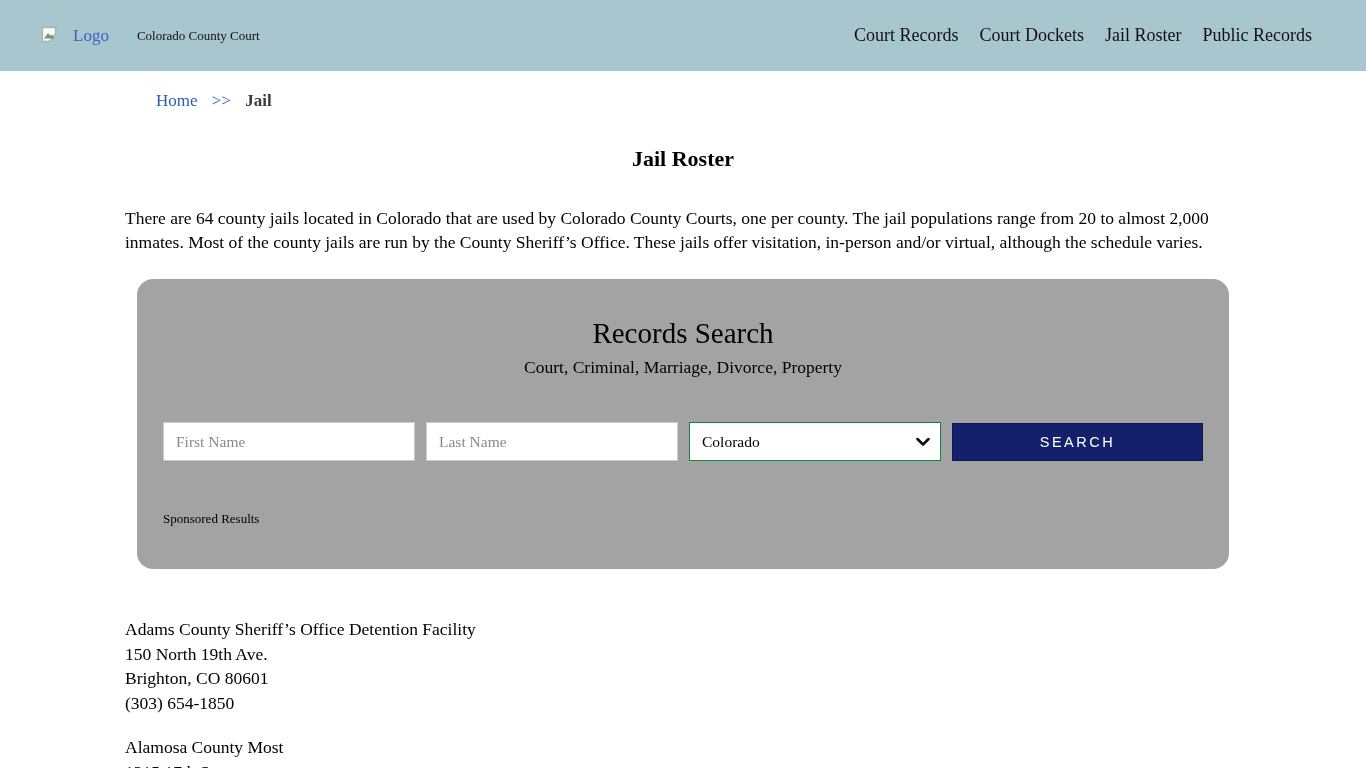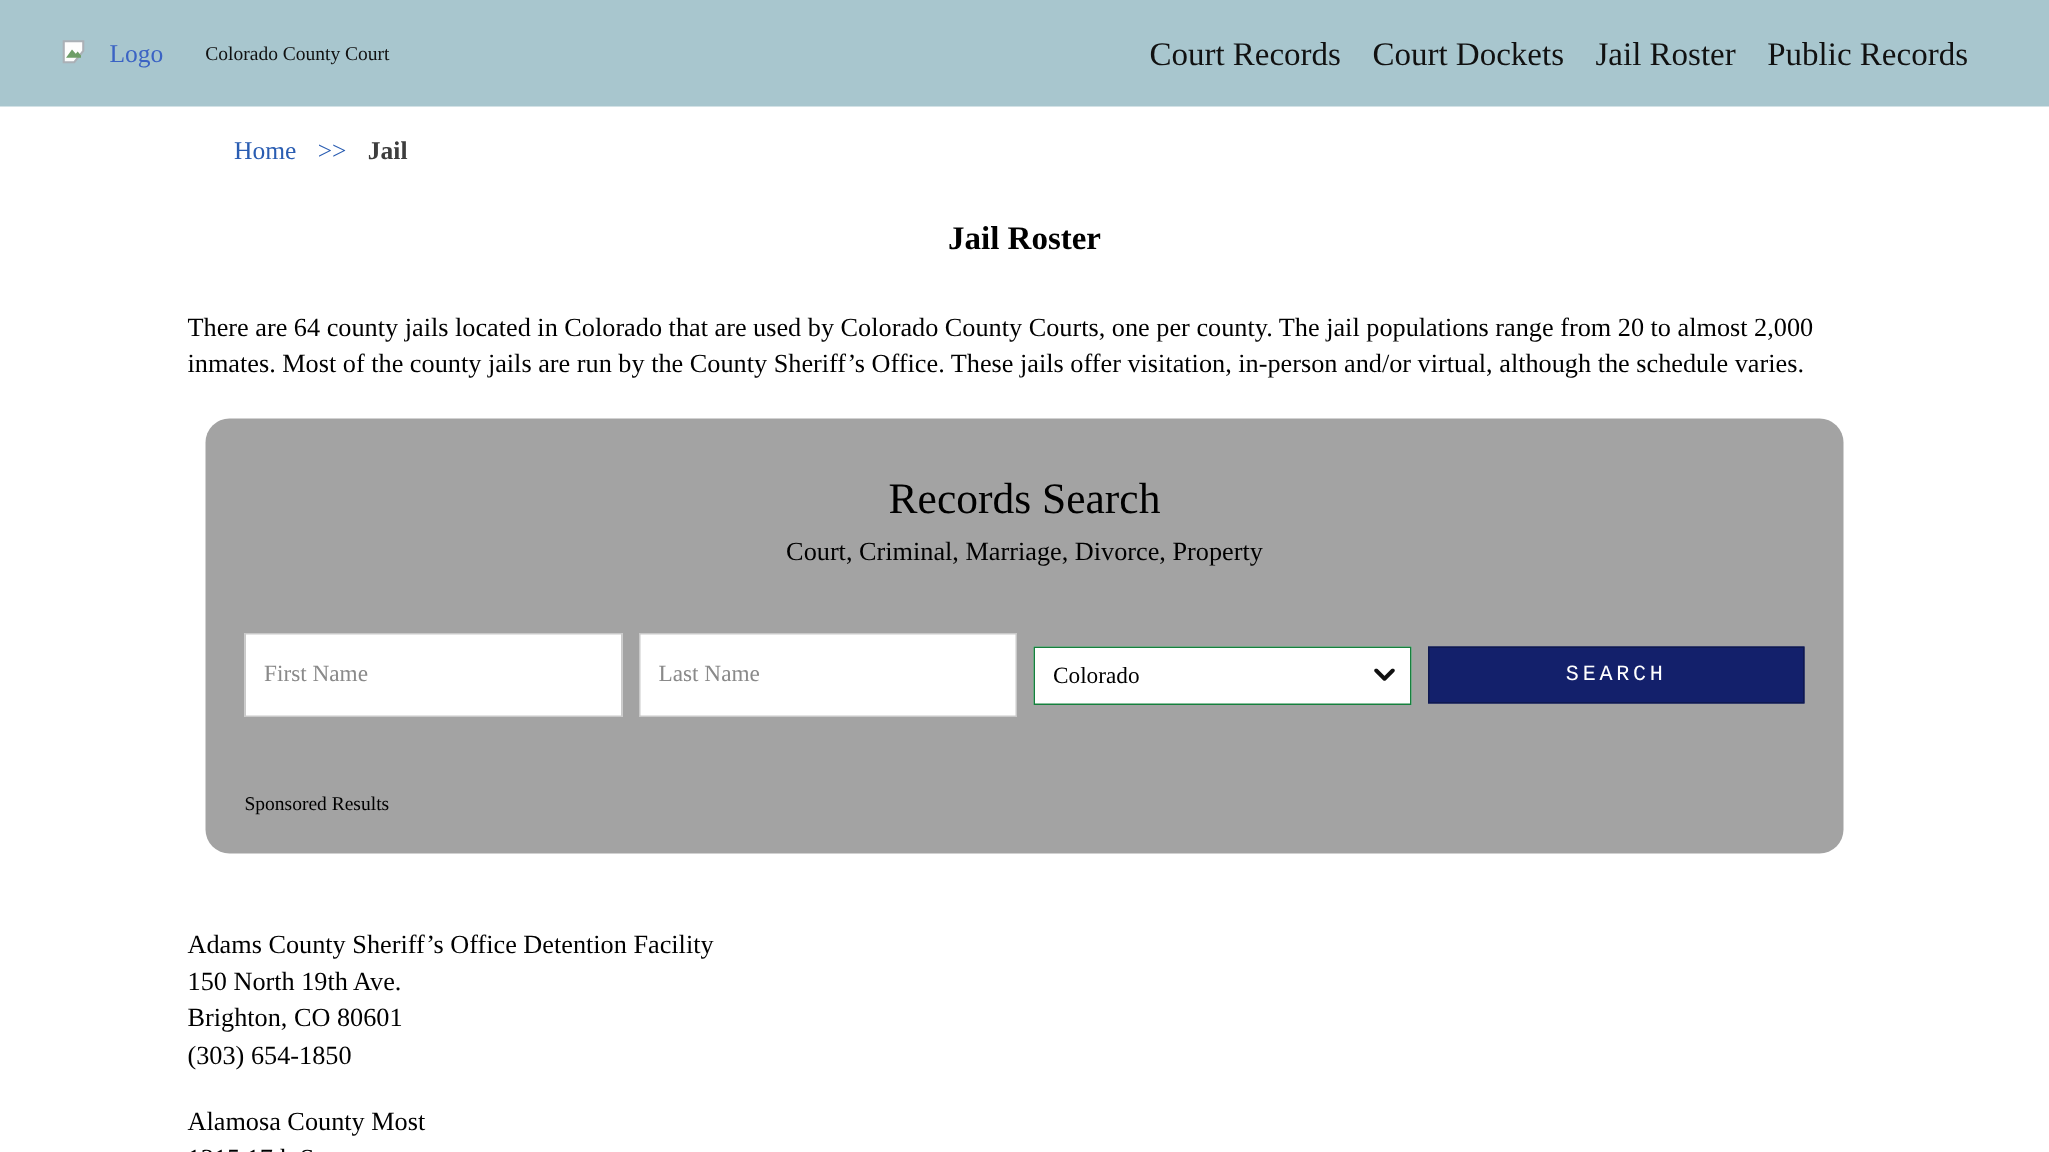--- a/index.html
+++ b/index.html
@@ -20,21 +20,21 @@
     padding: 0 54px 0 40px;
   }
   .logo-link {
     display: flex; align-items: center; gap: 13px;
     text-decoration: none; cursor: pointer;
   }
   .logo-text { color: #3b63c4; font-size: 17px; }
   .site-title { margin-left: 28px; font-size: 13px; color: #111; }
   .main-nav { margin-left: auto; display: flex; gap: 21px; }
   .main-nav .nav-item {
-    font-size: 22px; color: #111; text-decoration: none; cursor: pointer; white-space: nowrap;
+    font-size: 18px; color: #111; text-decoration: none; cursor: pointer; white-space: nowrap;
   }
 
   
   .breadcrumb { margin: 20px 0 0 156px; font-size: 17px; }
   .breadcrumb-home { color: #2a5db2; text-decoration: none; cursor: pointer; }
   .breadcrumb-sep { color: #2a5db2; margin: 0 10px; }
   .breadcrumb-current { color: #3d3d3d; font-weight: bold; }
 
   
   .page-title { text-align: center; font-size: 22px; margin: 35px 0 0; font-weight: bold; }
@@ -46,21 +46,21 @@
     margin: 25px 0 0 137px;
     background: #a3a3a3;
     border-radius: 16px;
     padding: 38px 26px 0;
   }
   .search-title { text-align: center; font-size: 29px; margin: 0; font-weight: normal; }
   .search-subtitle { text-align: center; font-size: 17.5px; margin: 7px 0 0; }
 
   .form-row { display: flex; gap: 11px; margin-top: 44px; align-items: center; }
   .text-field {
-    width: 252px; height: 56px;
+    width: 252px; height: 39px;
     border: 1px solid #c9c9c9;
     padding: 4px 12px;
     font-size: 15.5px;
     font-family: "Liberation Serif", serif;
     background: #fff;
     outline: none;
   }
   .text-field::placeholder { color: #8a8a8a; opacity: 1; }
 
   .select-wrap { position: relative; width: 252px; height: 39px; }
@@ -81,21 +81,21 @@
     pointer-events: none; line-height: 0;
   }
 
   .search-button {
     width: 251px; height: 38px;
     background: #13206b;
     border: 1px solid #0e1850;
     color: #ffffff;
     font-size: 14.5px;
     letter-spacing: 2.5px;
-    font-family: Liberation Mono, monospace;
+    font-family: Liberation Sans, sans-serif;
     cursor: pointer;
   }
 
   .sponsored { font-size: 13px; margin-top: 50px; color: #000; }
 
   
   .jail-list { margin: 48px 0 0 125px; font-size: 17.5px; line-height: 24.5px; }
   .jail-block { margin: 0; }
   .jail-block + .jail-block { margin-top: 20px; }
 </style>

